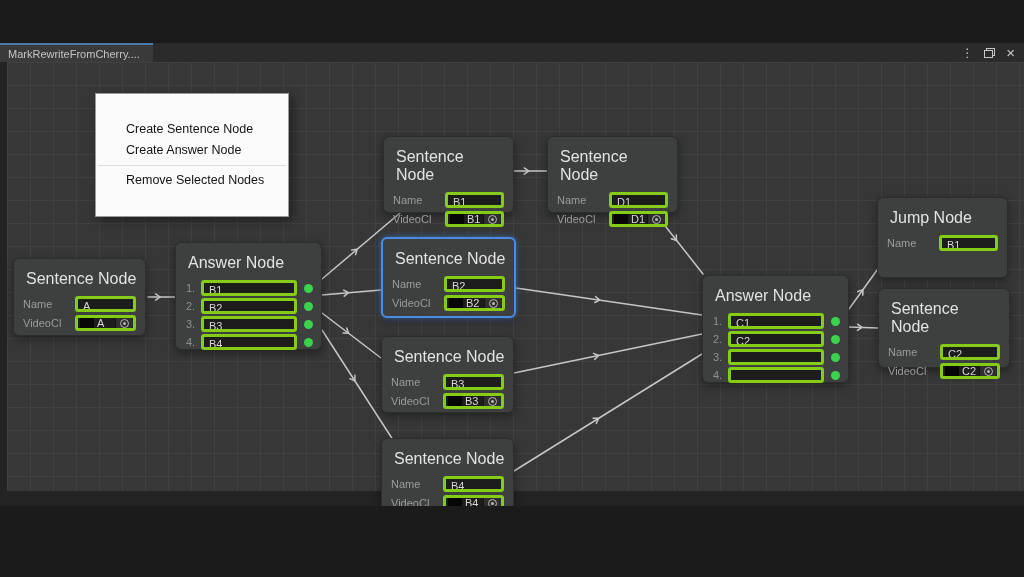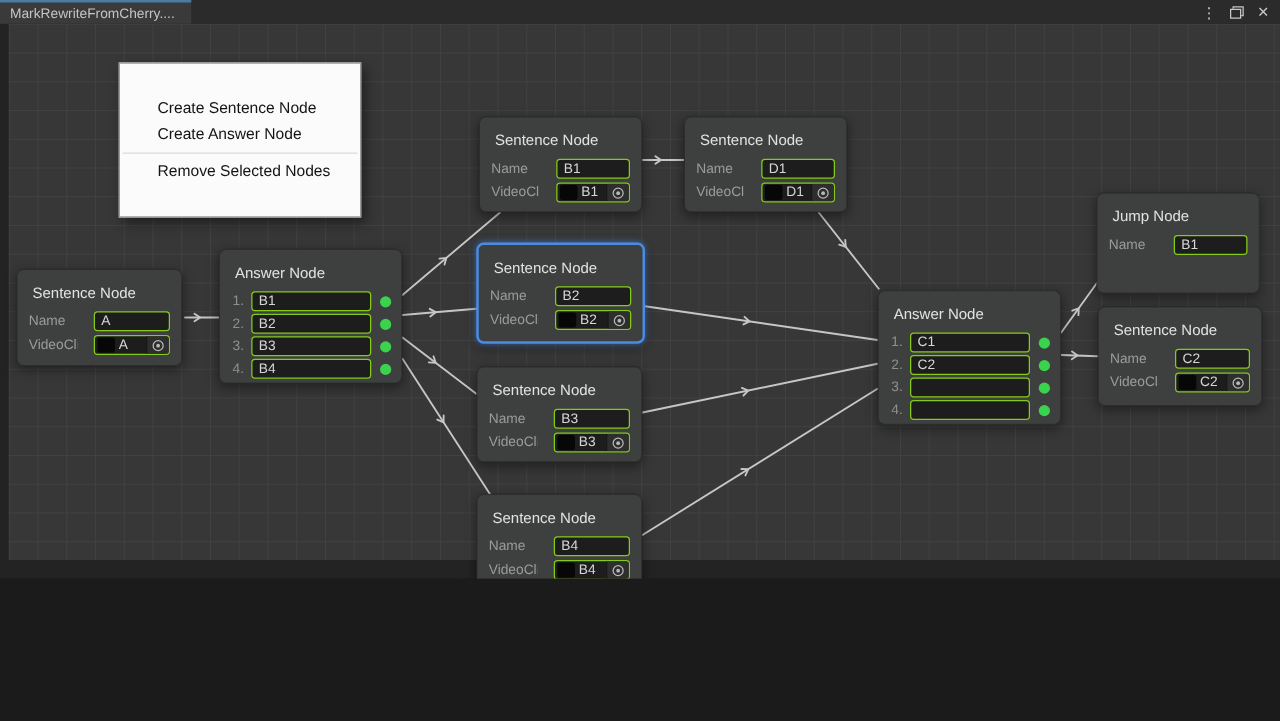--- a/index.html
+++ b/index.html
@@ -1,17 +1,17 @@
 <!DOCTYPE html>
 <html><head>
 <meta charset="utf-8">
 <style>
   html,body{margin:0;padding:0;background:#1b1b1b;}
   .screen{position:relative;width:1024px;height:463px;overflow:hidden;background:#232323;
-          font-family:"Liberation Sans", sans-serif; -webkit-font-smoothing:antialiased;}
+          font-family:"Liberation Sans", sans-serif;margin-top:43px; -webkit-font-smoothing:antialiased;}
 
   
   .tabbar{position:absolute;left:0;top:0;width:1024px;height:19px;background:#2b2b2b;z-index:50;display:flex;align-items:stretch;}
   .tab{width:153px;background:#3a3a3a;border-top:2px solid #4a7ba6;box-sizing:border-box;display:flex;align-items:center;
        padding:0 8px;color:#c4c4c4;font-size:11px;white-space:nowrap;overflow:hidden;}
   .win-controls{margin-left:auto;display:flex;align-items:center;gap:11px;padding-right:9px;color:#c8c8c8;}
   .icon-kebab{font-size:12px;line-height:1;}
   .icon-restore{position:relative;width:11px;height:10px;display:inline-block;}
   .icon-restore .r1{position:absolute;right:0;top:0;width:7px;height:6px;border:1px solid #c8c8c8;}
   .icon-restore .r2{position:absolute;left:0;bottom:0;width:7px;height:6px;border:1px solid #c8c8c8;background:#2b2b2b;}
@@ -22,24 +22,24 @@
         background-image:linear-gradient(#414141 1px, transparent 1px),
                          linear-gradient(90deg, #414141 1px, transparent 1px);
         background-size:23px 23px;z-index:1;}
   .edge-layer{position:absolute;left:0;top:0;width:1024px;height:577px;z-index:2;}
   .edge-layer line,.edge-layer path{stroke:#c6c6c6;stroke-width:1.5;fill:none;stroke-linecap:round;stroke-linejoin:round;}
 
   
   .node{position:absolute;background:#3e3f3f;border:1px solid rgba(0,0,0,.28);border-radius:6px;
         box-shadow:0 3px 9px rgba(0,0,0,.4);box-sizing:border-box;padding:8px 8px 6px 9px;z-index:3;}
   .node.selected{border:2px solid #4b8be2;box-shadow:0 0 6px rgba(75,139,226,.65),0 3px 9px rgba(0,0,0,.4);}
-  .node-title{font-size:12px;color:#e2e2e2;margin:3px 0 8px 3px;}
+  .node-title{font-size:16px;color:#e2e2e2;margin:3px 0 8px 3px;}
   .srow{display:flex;align-items:center;margin-bottom:3px;gap:13px;}
   .lbl{flex:0 0 39px;max-width:39px;overflow:hidden;white-space:nowrap;font-size:11px;color:#9b9b9b;}
-  .field{height:16px;line-height:15px;background:#1d1d1d;border:1px solid #84cc16;border-radius:3px;
+  .field{height:16px;line-height:15px;background:#1d1d1d;border:3px solid #84cc16;border-radius:3px;
          font-size:11px;color:#d6d6d6;padding:0 5px;box-sizing:border-box;white-space:nowrap;overflow:hidden;}
   .text-field{flex:1;margin-right:1px;}
   .obj-field{flex:1;display:flex;align-items:center;padding:0;margin-right:1px;}
   .thumb{width:14px;height:12px;background:#070707;border-radius:2px;margin:0 3px 0 2px;flex:0 0 auto;}
   .objname{flex:1;overflow:hidden;}
   .picker-seg{flex:0 0 17px;align-self:stretch;display:flex;align-items:center;justify-content:center;
               background:#2e2e2e;border-left:1px solid #141414;border-radius:0 2px 2px 0;}
   .picker{width:9px;height:9px;border:1px solid #b9b9b9;border-radius:50%;position:relative;box-sizing:border-box;}
   .picker::after{content:"";position:absolute;left:2px;top:2px;width:3px;height:3px;background:#b9b9b9;border-radius:50%;}
   .arow{display:flex;align-items:center;margin-bottom:2px;}

